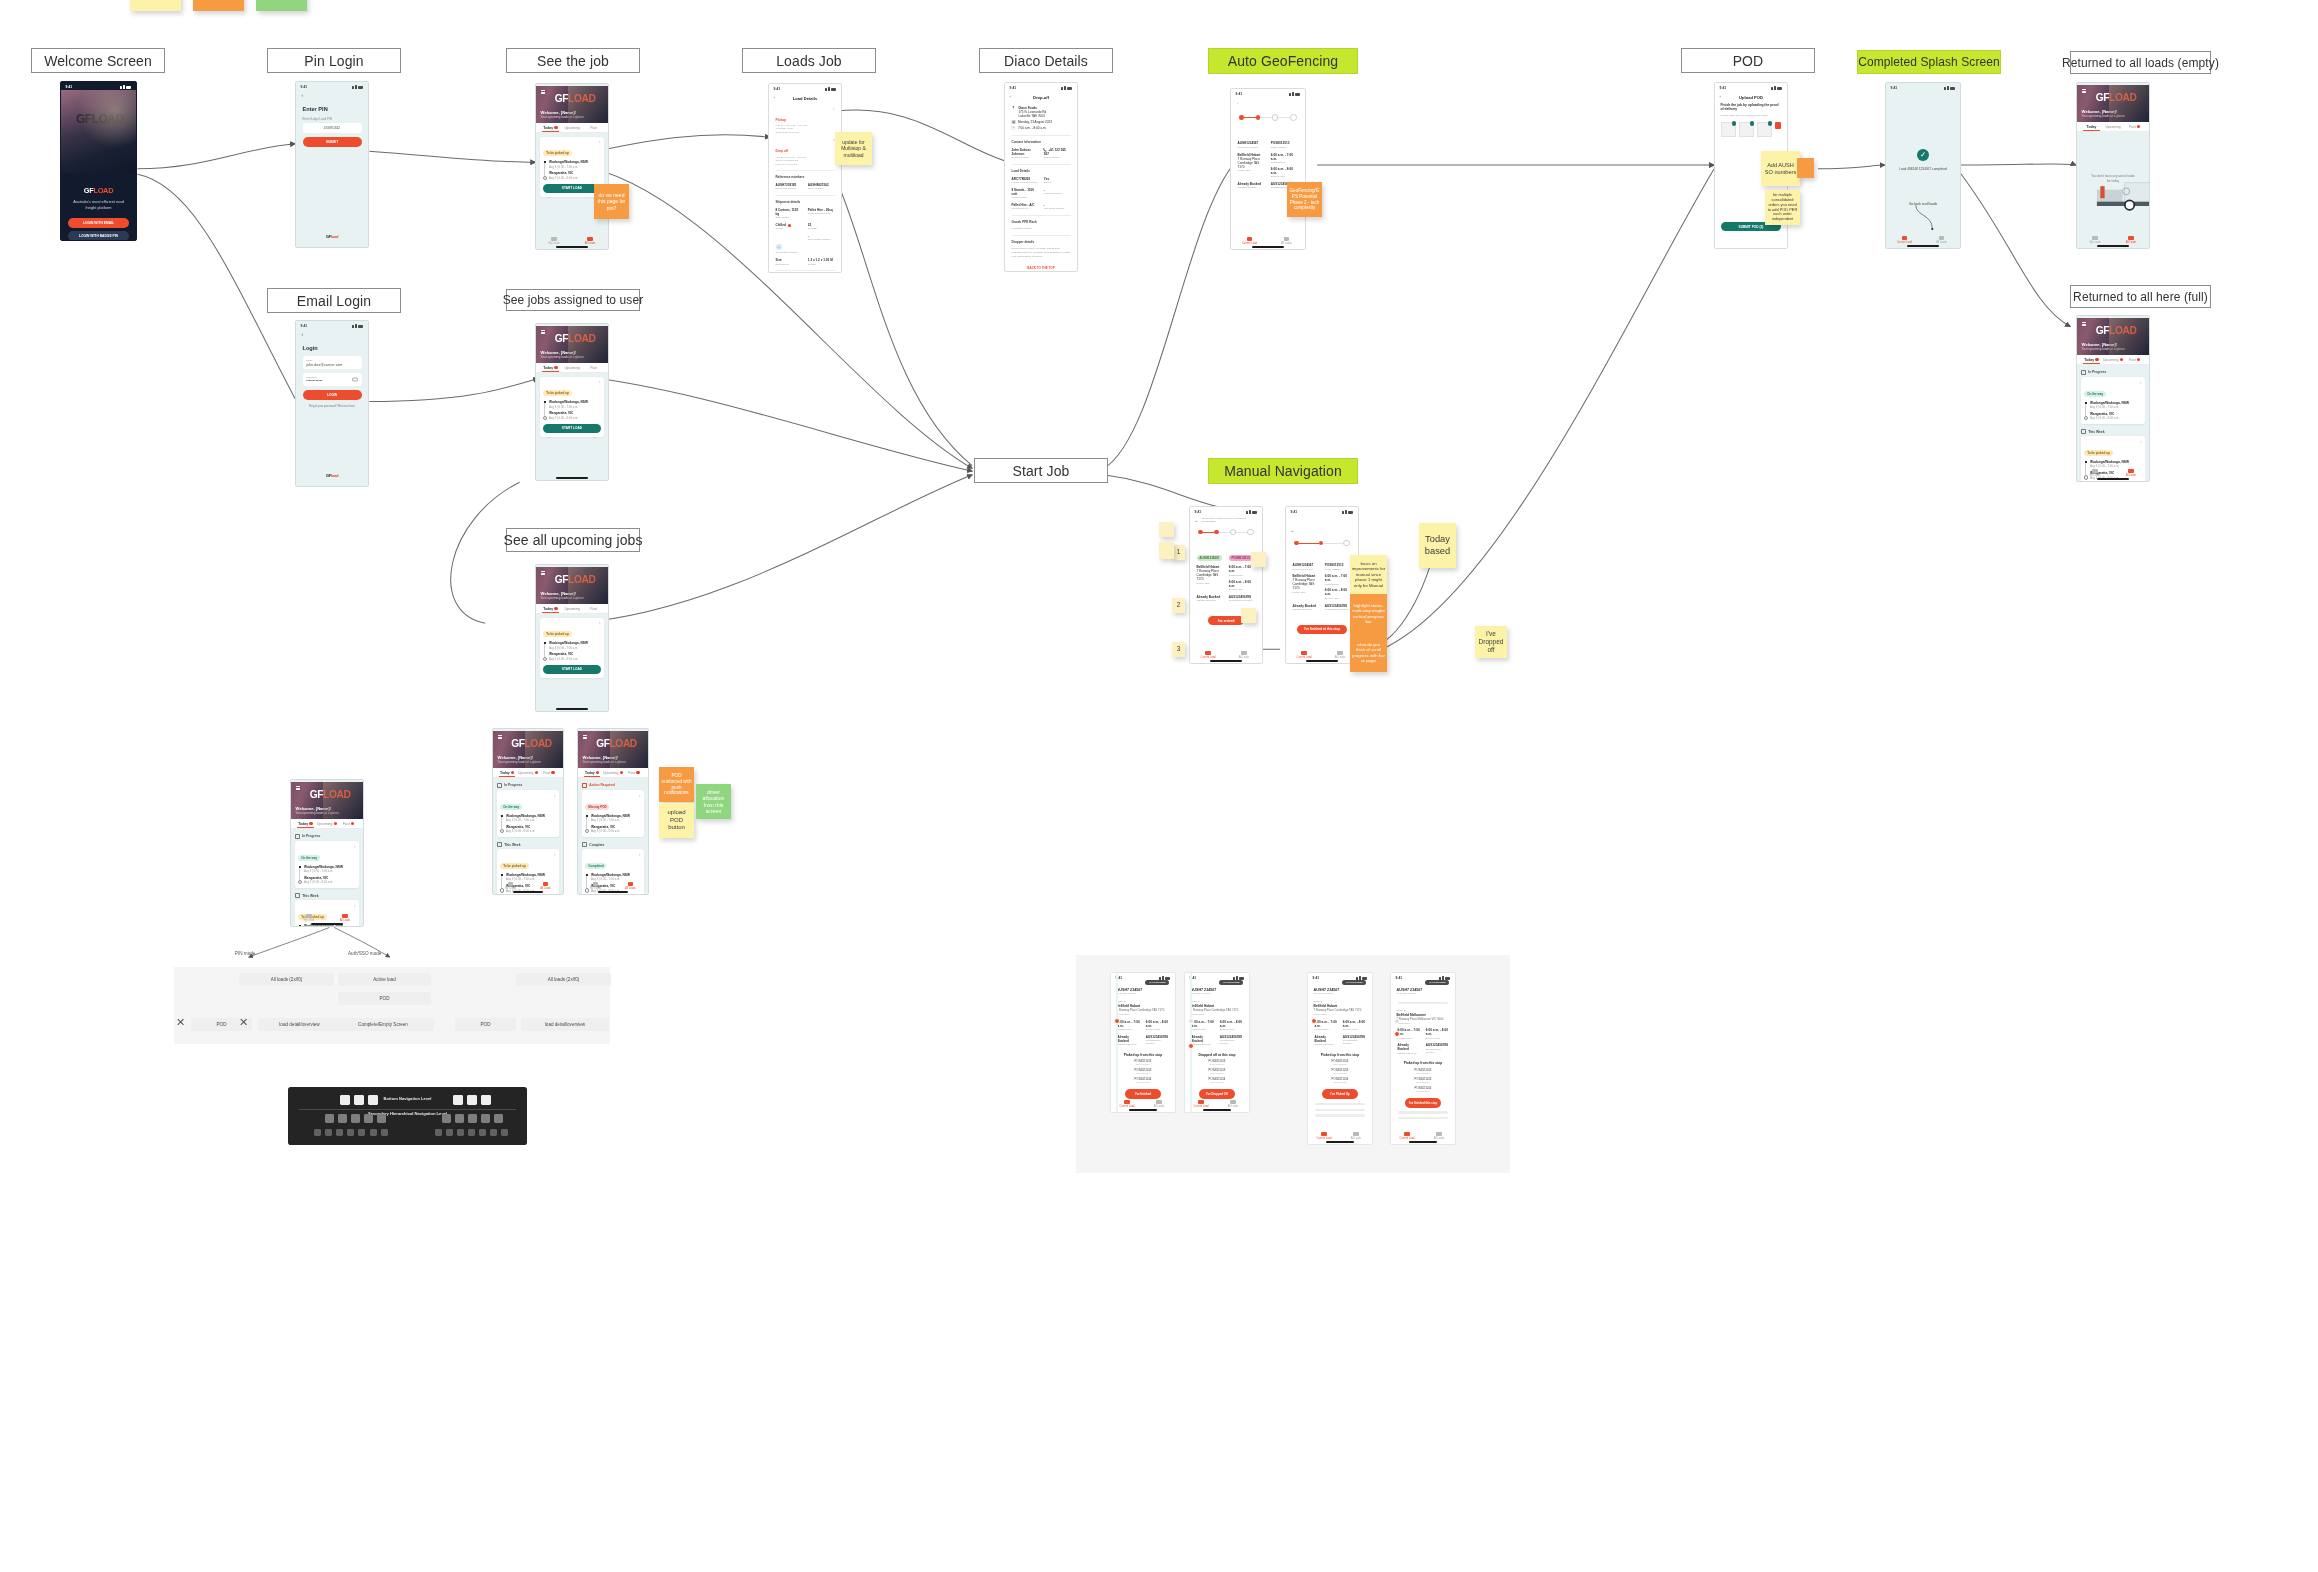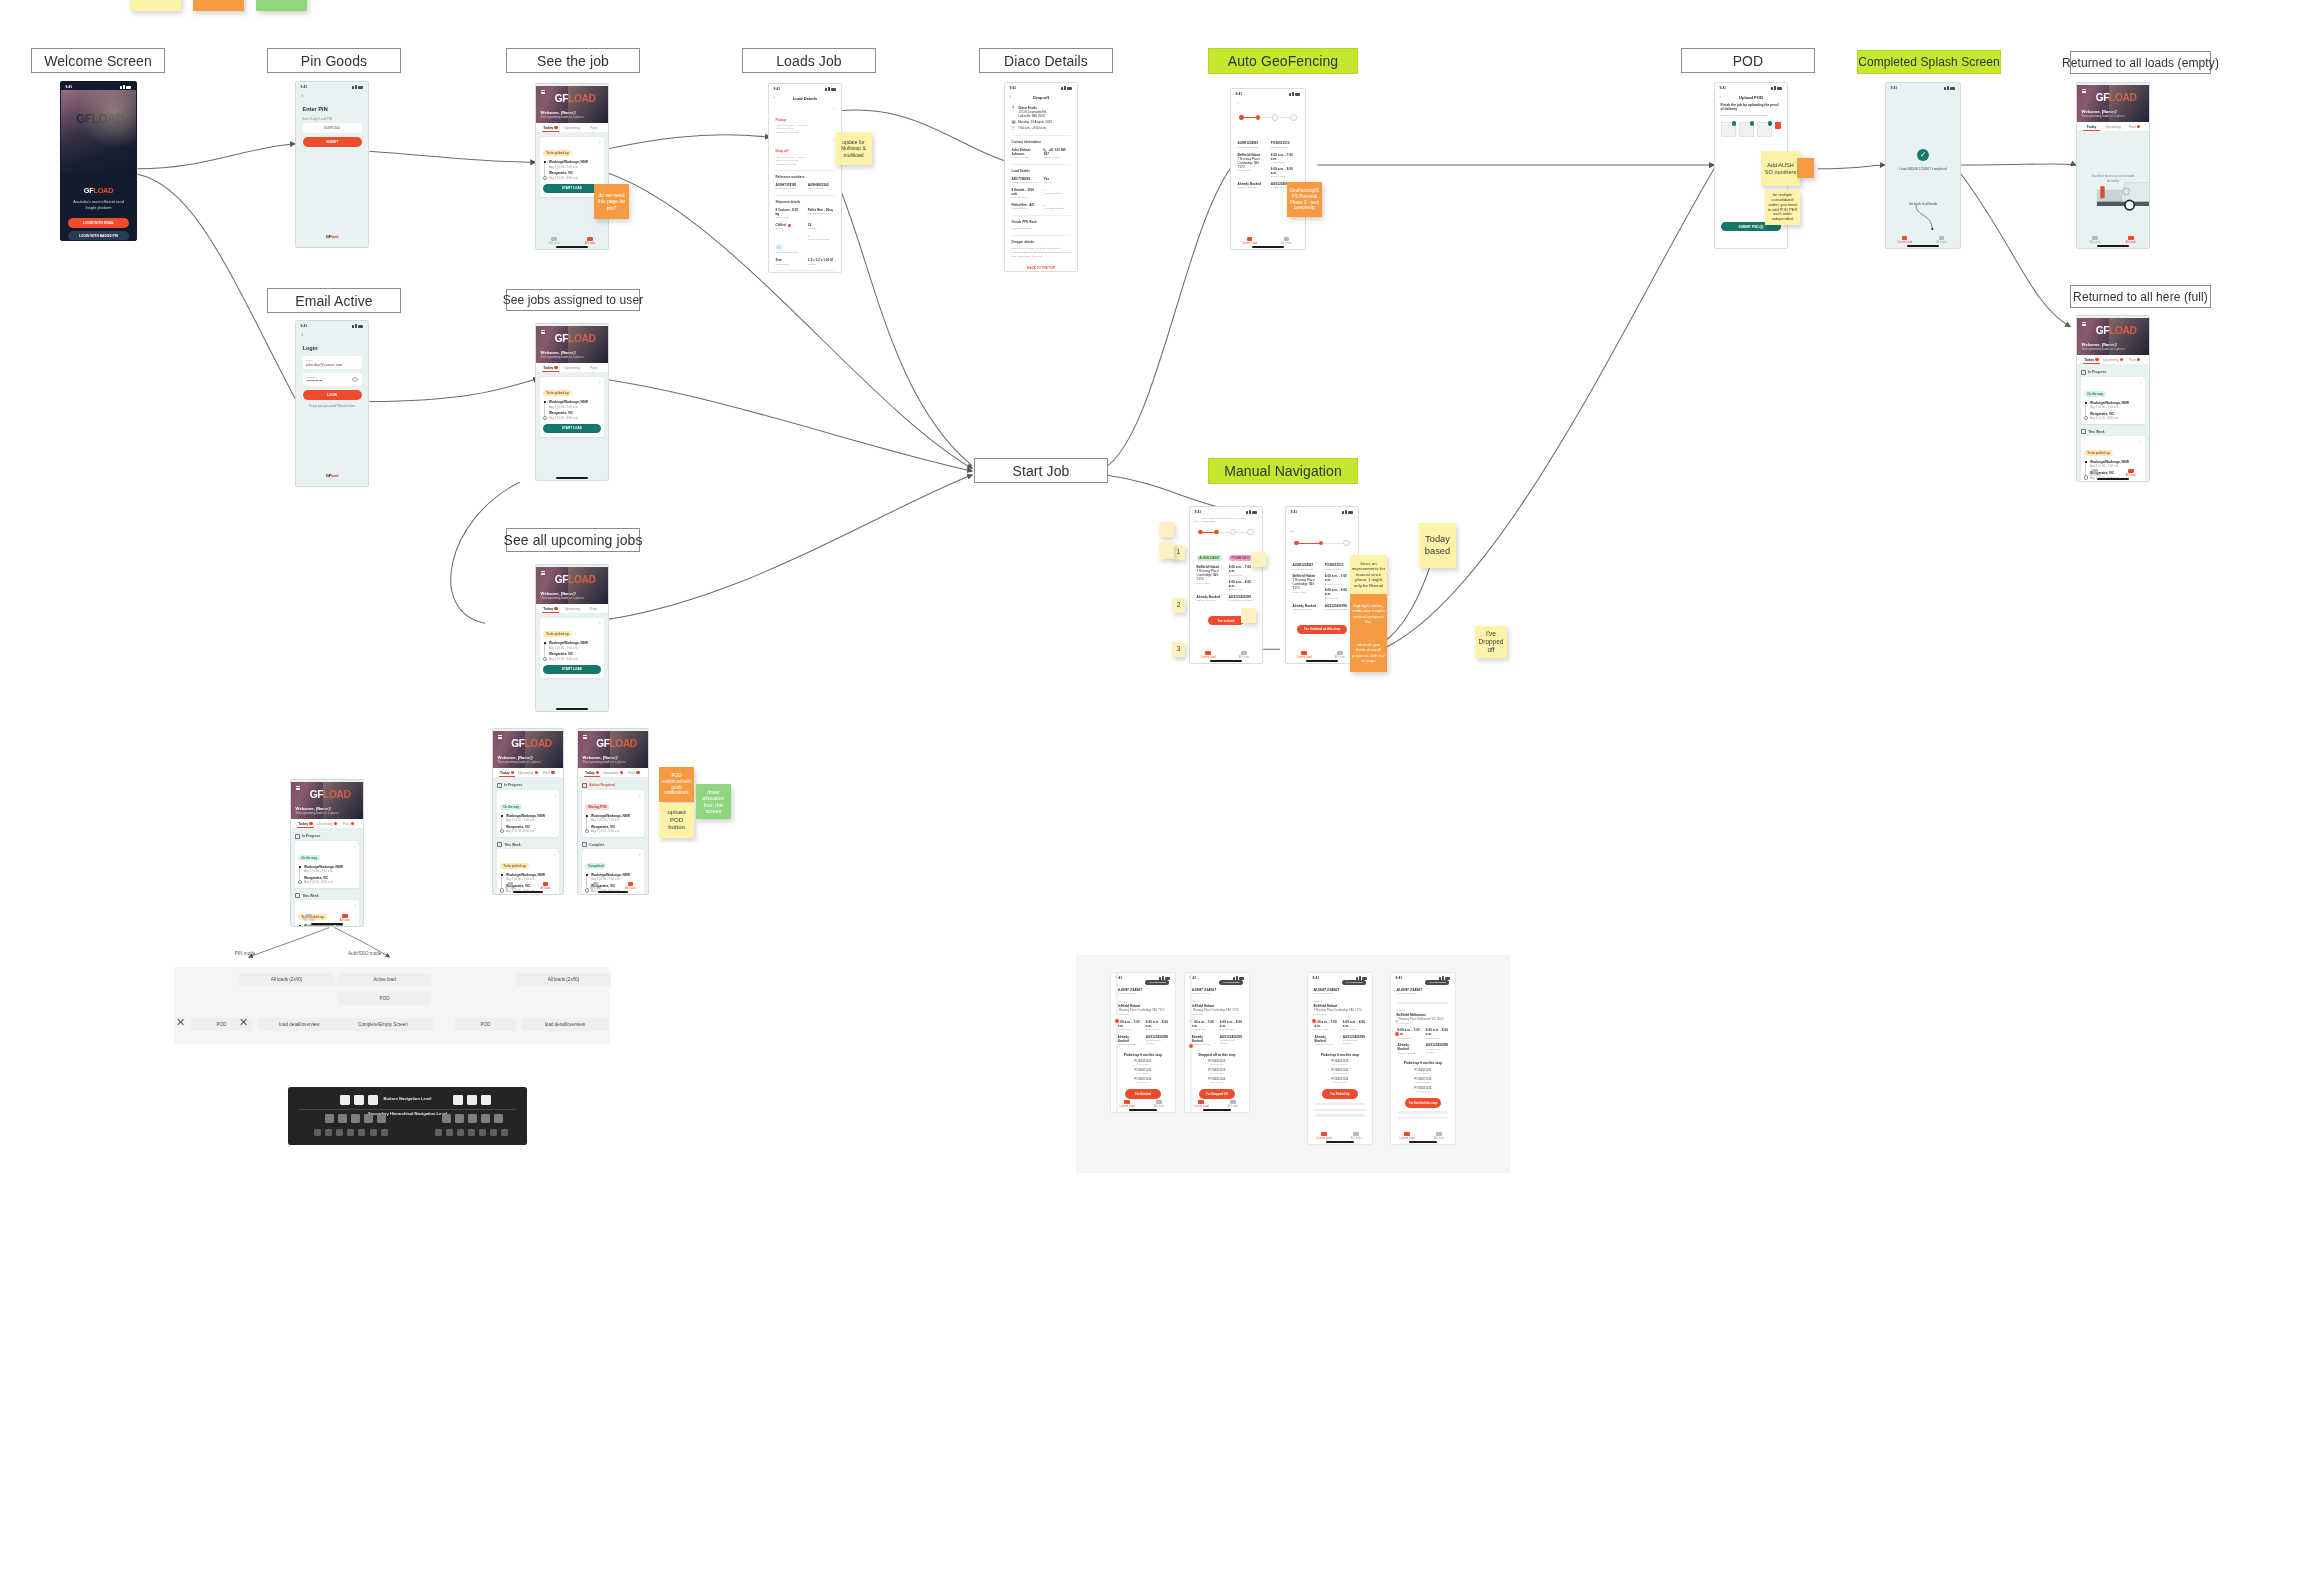--- a/index.html
+++ b/index.html
@@ -243,31 +243,31 @@
       <path d="M1285,700 C1330,700 1360,700 1380,700"></path>
       <path d="M1455,700 C1500,710 1530,650 1545,600"></path>
     </g>
   </svg>
 
   <div class="sticky yellow" style="left:130px;top:-16.7px;width:51px;height:28px;font-size:6.5px;"></div>
   <div class="sticky orange" style="left:193px;top:-16.7px;width:51px;height:28px;font-size:6.5px;"></div>
   <div class="sticky green" style="left:256px;top:-16.7px;width:51px;height:28px;font-size:6.5px;"></div>
 
   <div class="label-chip" style="left:31px;top:48px;width:134px;height:25px;">Welcome Screen</div>
-  <div class="label-chip" style="left:267px;top:48px;width:134px;height:25px;">Pin Goods</div>
+  <div class="label-chip" style="left:267px;top:48px;width:134px;height:25px;">Pin Login</div>
   <div class="label-chip" style="left:506px;top:48px;width:134px;height:25px;">See the job</div>
   <div class="label-chip" style="left:742px;top:48px;width:134px;height:25px;">Loads Job</div>
   <div class="label-chip" style="left:979px;top:48px;width:134px;height:25px;">Diaco Details</div>
   <div class="label-chip green" style="left:1208px;top:48px;width:150px;height:26px;">Auto GeoFencing</div>
   <div class="label-chip" style="left:1681px;top:48px;width:134px;height:25px;">POD</div>
   <div class="label-chip green" style="left:1857px;top:50px;width:144px;height:24px;font-size:12px;">Completed Splash Screen</div>
   <div class="label-chip plain" style="left:2070px;top:51px;width:141px;height:23px;">Returned to all loads (empty)</div>
   <div class="label-chip plain" style="left:2070px;top:285px;width:141px;height:23px;">Returned to all here (full)</div>
 
-  <div class="label-chip" style="left:267px;top:288px;width:134px;height:25px;">Email Active</div>
+  <div class="label-chip" style="left:267px;top:288px;width:134px;height:25px;">Email Login</div>
   <div class="label-chip plain" style="left:506px;top:289px;width:134px;height:22px;">See jobs assigned to user</div>
   <div class="label-chip" style="left:506px;top:528px;width:134px;height:24px;">See all upcoming jobs</div>
   <div class="label-chip" style="left:974px;top:458px;width:134px;height:25px;">Start Job</div>
   <div class="label-chip green" style="left:1208px;top:458px;width:150px;height:26px;">Manual Navigation</div>
 
   <div class="phone dark" style="left:60px;top:81px;width:77px;height:160px;">
     <div class="statusbar">
       <span class="sb-time" style="color:#fff">9:41</span>
       <span class="sb-icons">
           <i class="sb-bar" style="background:#fff"></i>

